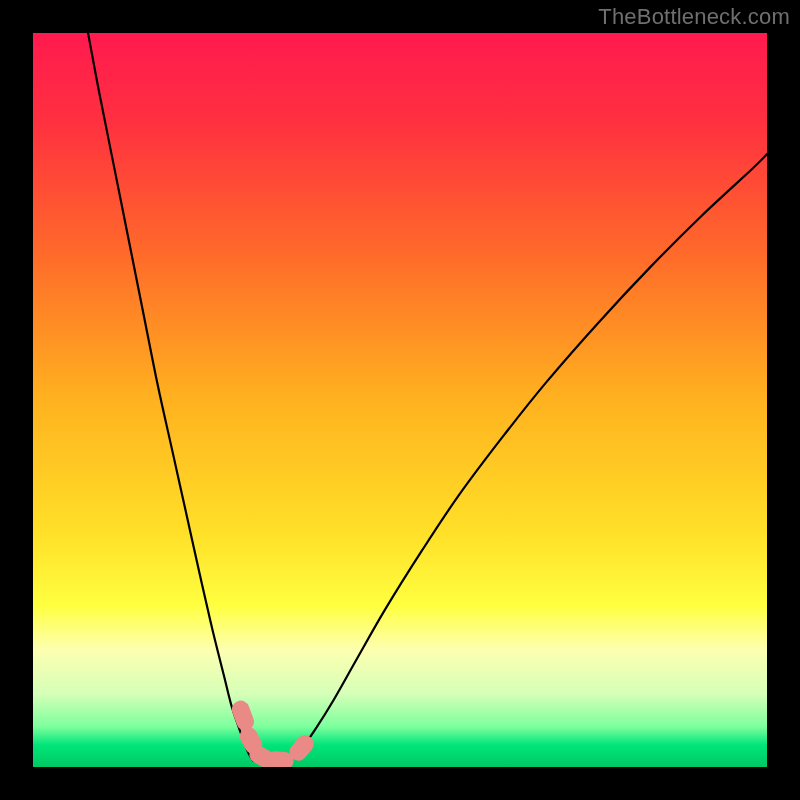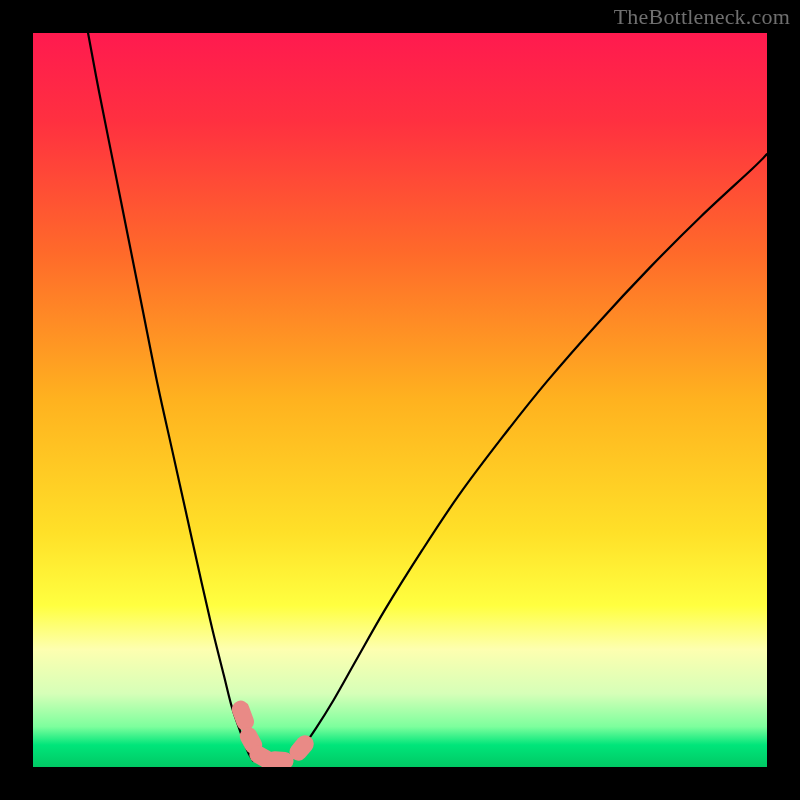--- a/index.html
+++ b/index.html
@@ -24,21 +24,21 @@
     top: 33px;
     width: 734px;
     height: 734px;
     overflow: hidden;
   }
   .watermark {
     position: absolute;
     top: 4px;
     right: 10px;
     color: #6f6f6f;
-    font-family: Liberation Serif, serif;
+    font-family: Liberation Sans, sans-serif;
     font-size: 22px;
     font-weight: 500;
     letter-spacing: 0.2px;
   }
   svg { display: block; }
 </style>
 </head>
 <body>
 
 <div class="frame">

